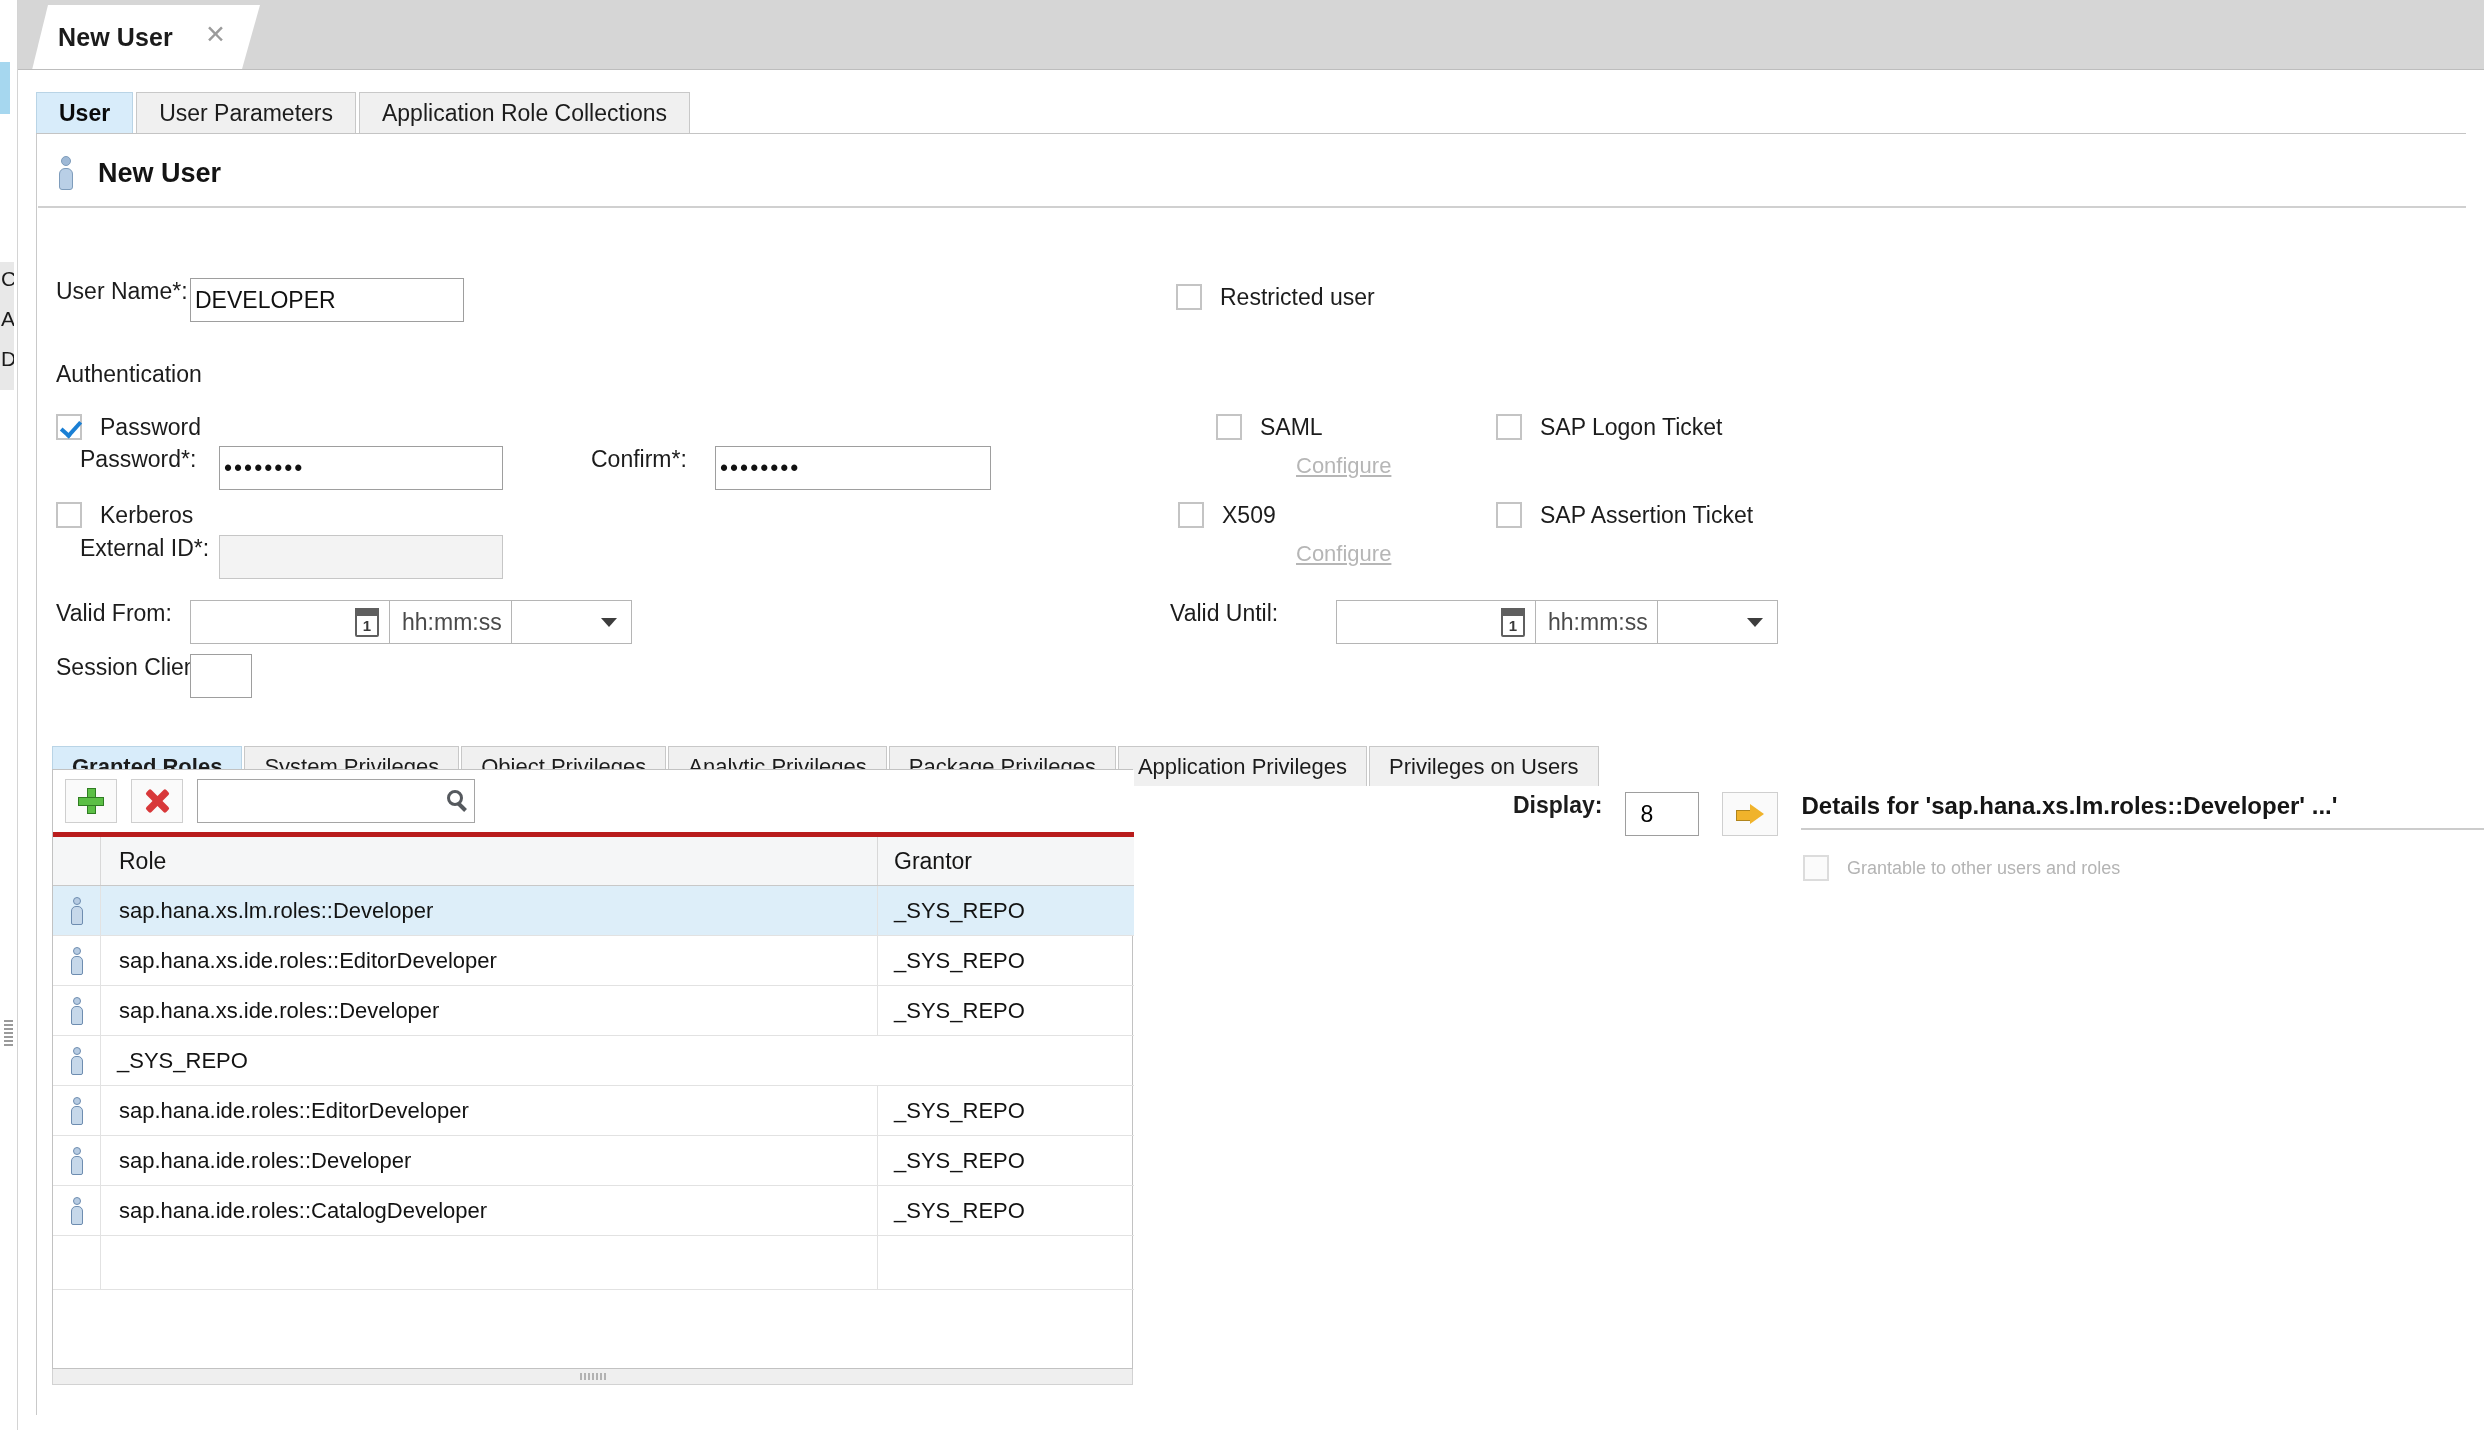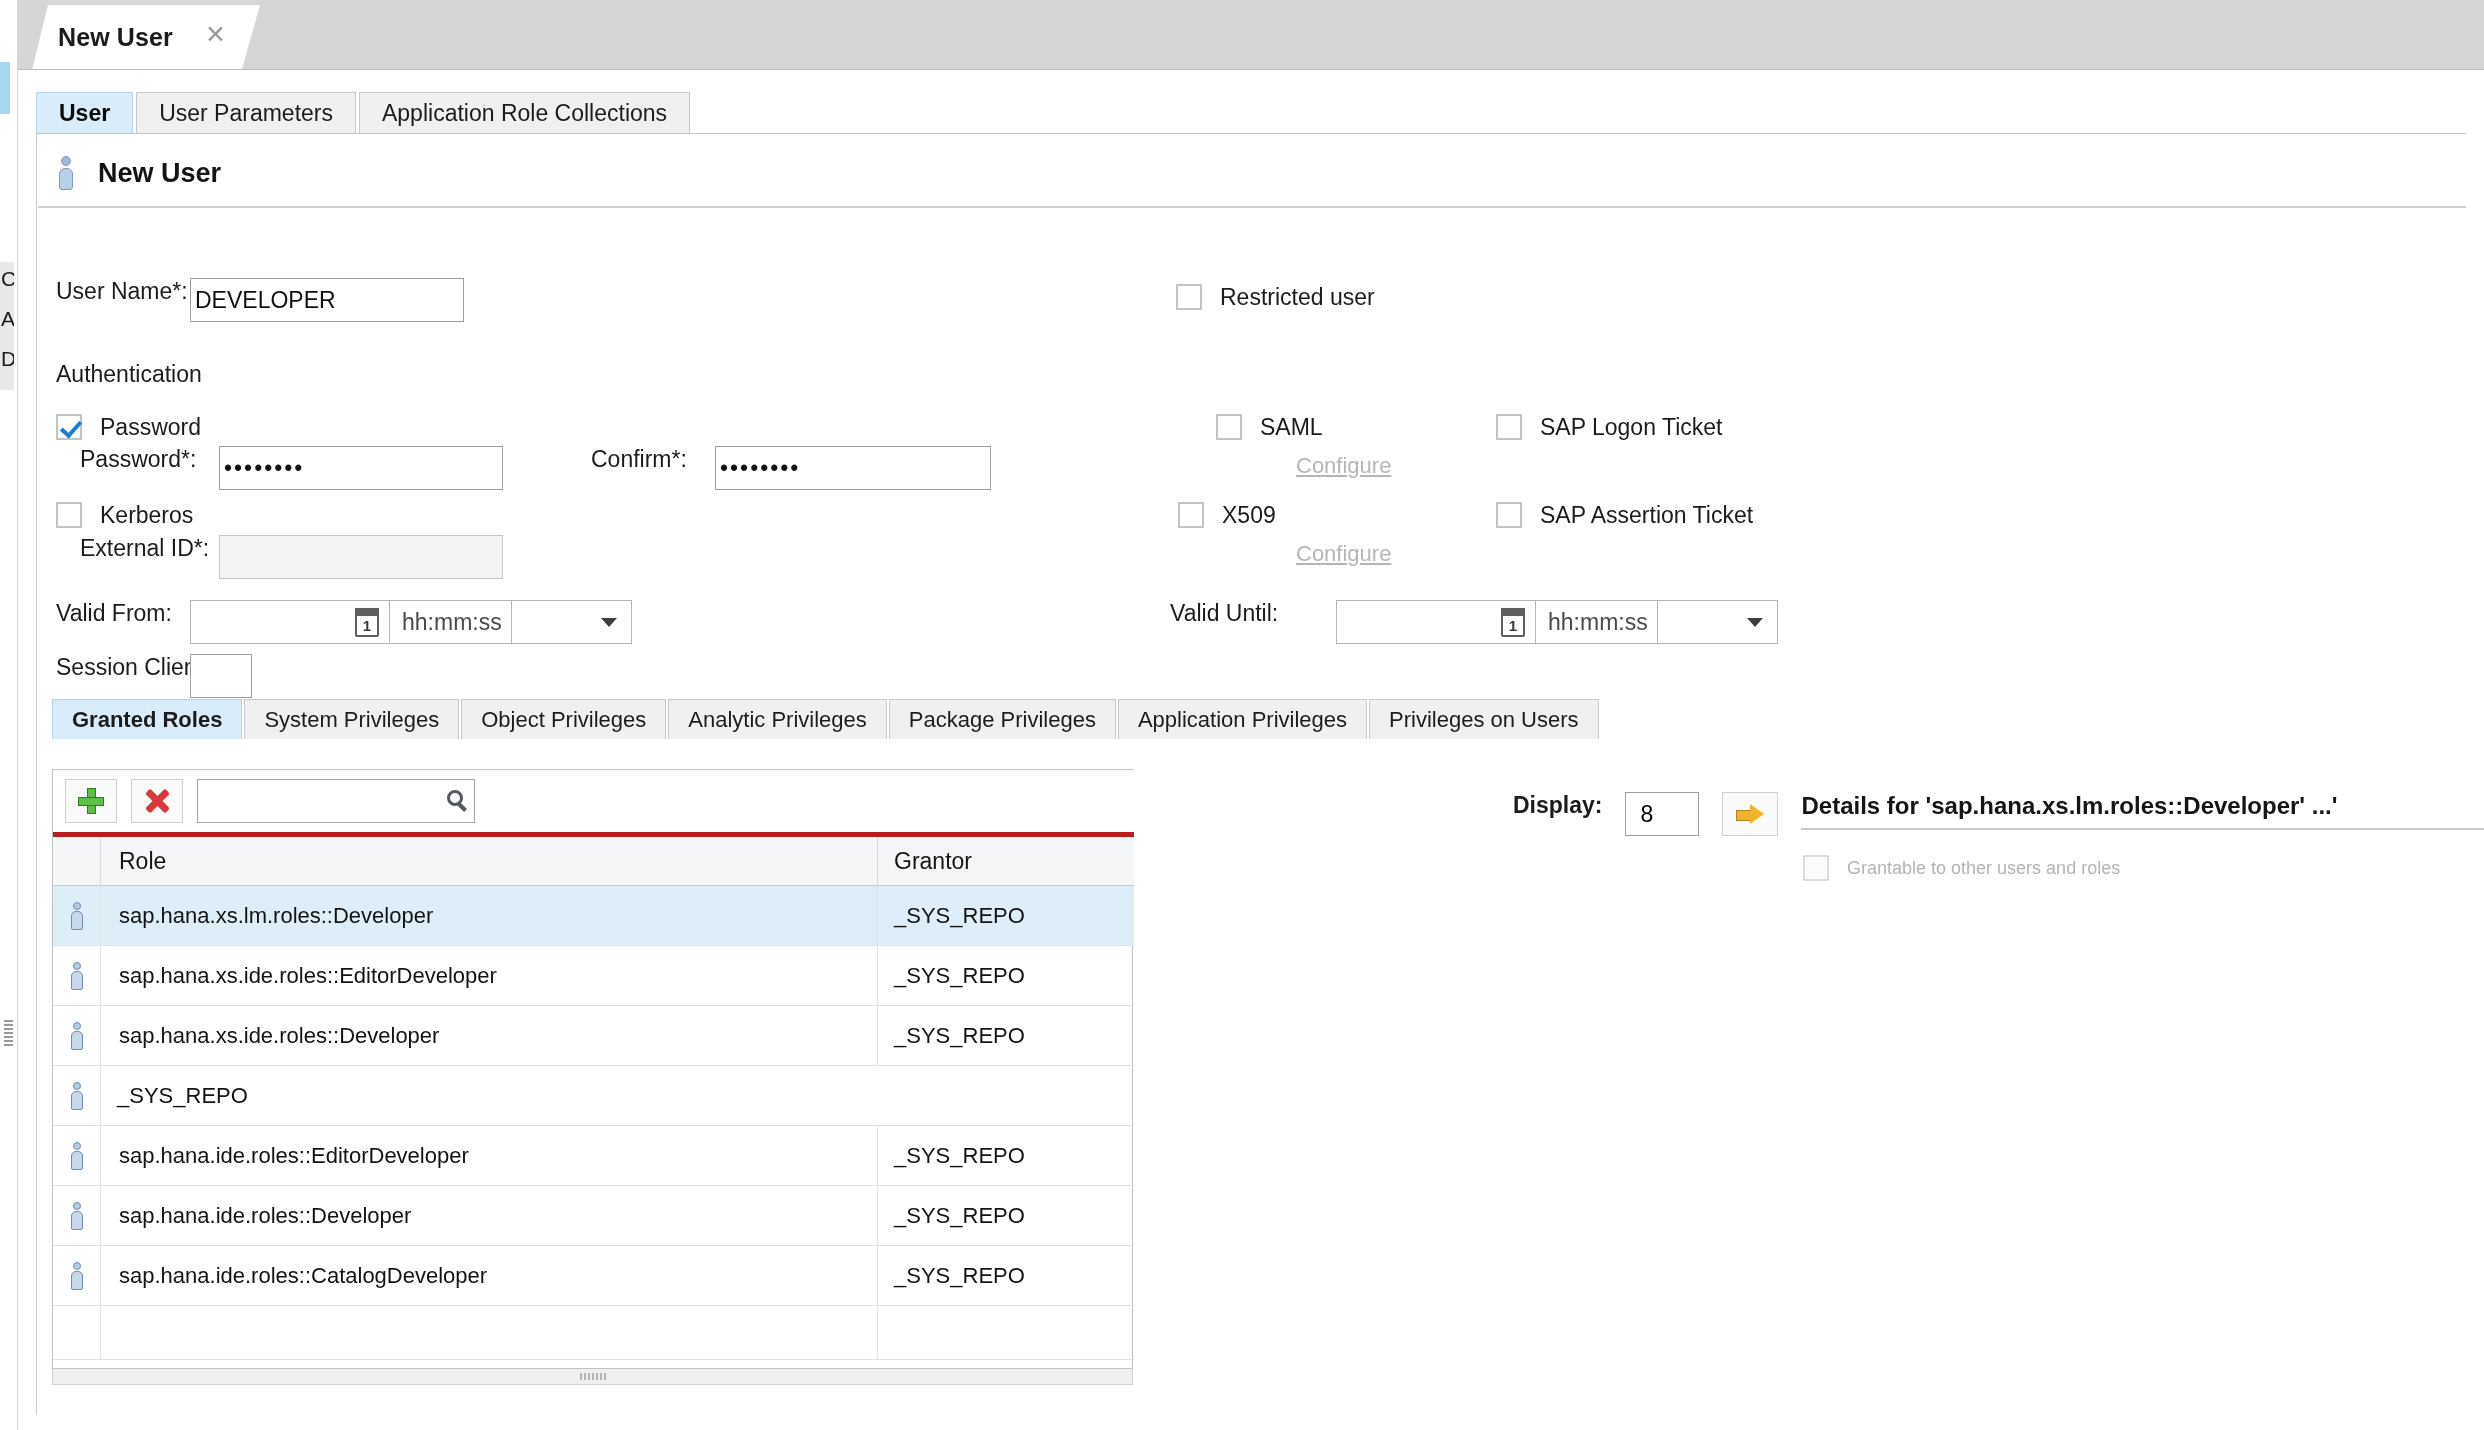--- a/index.html
+++ b/index.html
@@ -174,21 +174,21 @@
     width: 0; height: 0; border-left: 8px solid transparent;
     border-right: 8px solid transparent; border-top: 9px solid #3d3d3d;
   }
 
   .cfg-link {
     font-size: 22px; color: #b6b6b6; text-decoration: underline; cursor: default;
   }
 
   
   .subtabrow {
-    position: absolute; left: 34px; top: 629px; height: 32px; display: flex;
+    position: absolute; left: 34px; top: 676px; height: 32px; display: flex;
   }
   .subtab {
     height: 40px; padding: 0 19px; display: flex; align-items: center;
     font-size: 22px; color: #1c1c1c; background: #f0f0f0;
     border: 1px solid #c8c8c8; border-bottom: none; cursor: pointer;
     margin-right: 2px; white-space: nowrap;
   }
   .subtab.active {
     background: #d8ecfa; font-weight: bold; border-color: #b9d4e6;
   }
@@ -246,21 +246,21 @@
   .thead {
     display: flex; height: 54px; background: #f5f6f7;
     border-top: 5px solid #b91c1c; border-bottom: 1px solid #c8c8c8;
   }
   .th-icon { width: 48px; border-right: 1px solid #d8d8d8; }
   .th-role { flex: 1; display: flex; align-items: center; padding-left: 18px;
              font-size: 23px; color: #151515; border-right: 1px solid #d8d8d8; }
   .th-grantor { width: 256px; display: flex; align-items: center;
                 padding-left: 16px; font-size: 23px; color: #151515; }
   .trow {
-    display: flex; height: 60px; border-bottom: 1px solid #e2e2e2;
+    display: flex; height: 50px; border-bottom: 1px solid #e2e2e2;
     cursor: pointer;
   }
   .trow.selected { background: #ddeef9; }
   .td-icon { width: 48px; display: flex; align-items: center; justify-content: center;
              border-right: 1px solid #e2e2e2; }
   .td-role { flex: 1; display: flex; align-items: center; padding-left: 18px;
              font-size: 22px; color: #131313; border-right: 1px solid #e2e2e2; }
   .td-grantor { width: 256px; display: flex; align-items: center;
                 padding-left: 16px; font-size: 22px; color: #131313; }
   .trow.empty { height: 54px; cursor: default; }

